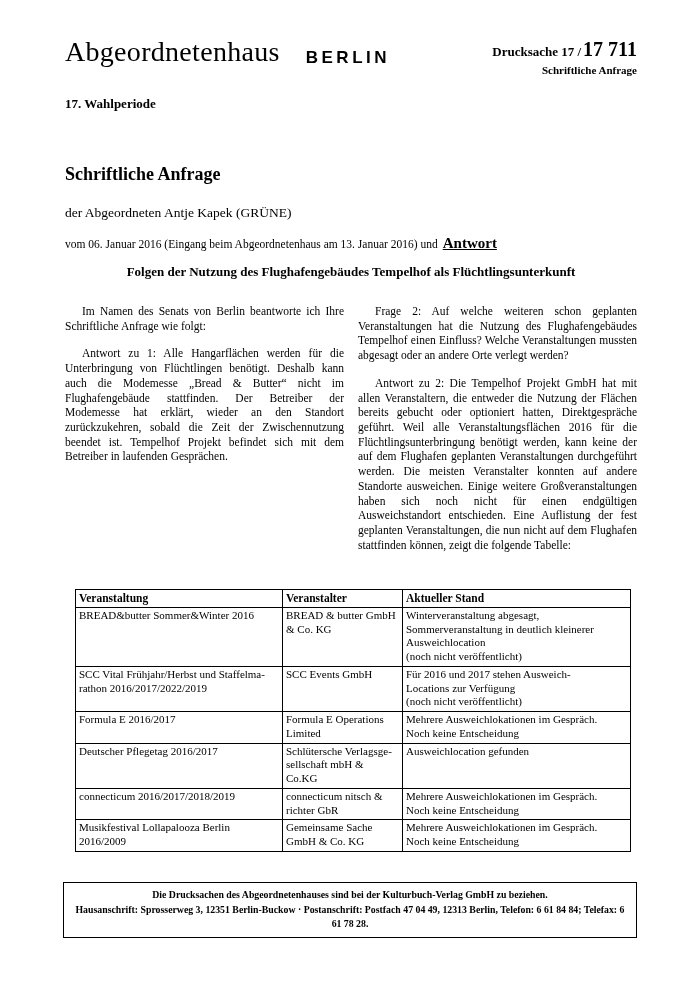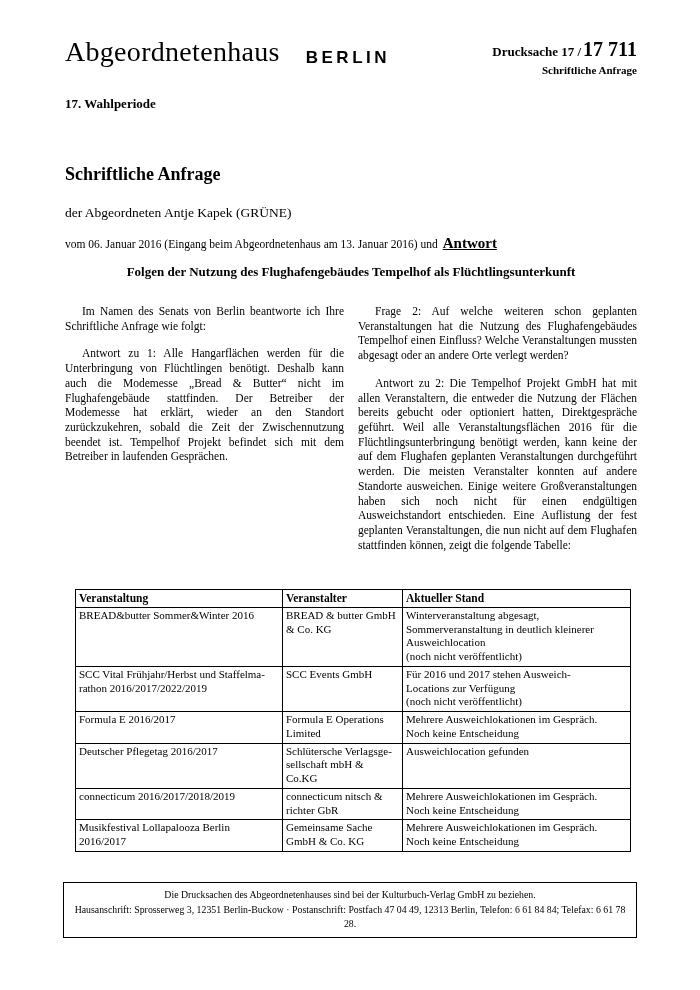--- a/index.html
+++ b/index.html
@@ -55,21 +55,21 @@
   }
   .events-table th { font-weight: bold; font-size: 11.5px; }
   .c1 { width: 207px; } .c2 { width: 120px; } .c3 { width: 228px; }
 
   
   .footer-box {
     position: absolute; left: 63px; right: 63px; bottom: 52px;
     border: 1px solid #000;
     padding: 5px 8px 6px;
     text-align: center;
-    font-size: 9.8px; line-height: 1.45;
+    font-size: 9.8px; line-height: 1.45; font-weight: bold;
   }
 </style>
 </head>
 <body>
 
 <div class="page">
 
   <div class="header">
     <div class="logo">
       <span class="logo-main">Abgeordnetenhaus</span>
@@ -150,21 +150,21 @@
       </tr>
       <tr>
         <td>connecticum 2016/2017/2018/2019</td>
         <td>connecticum nitsch &amp;
 richter GbR</td>
         <td>Mehrere Ausweichlokationen im Gespräch.
 Noch keine Entscheidung</td>
       </tr>
       <tr>
         <td>Musikfestival Lollapalooza Berlin
-2016/2017</td>
+2016/2009</td>
         <td>Gemeinsame Sache
 GmbH &amp; Co. KG</td>
         <td>Mehrere Ausweichlokationen im Gespräch.
 Noch keine Entscheidung</td>
       </tr>
     </tbody>
   </table>
 
   <div class="footer-box">
     <div>Die Drucksachen des Abgeordnetenhauses sind bei der Kulturbuch-Verlag GmbH zu beziehen.</div>

